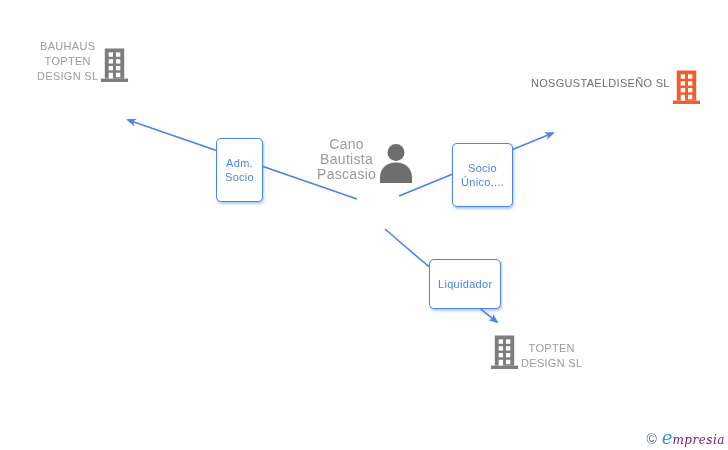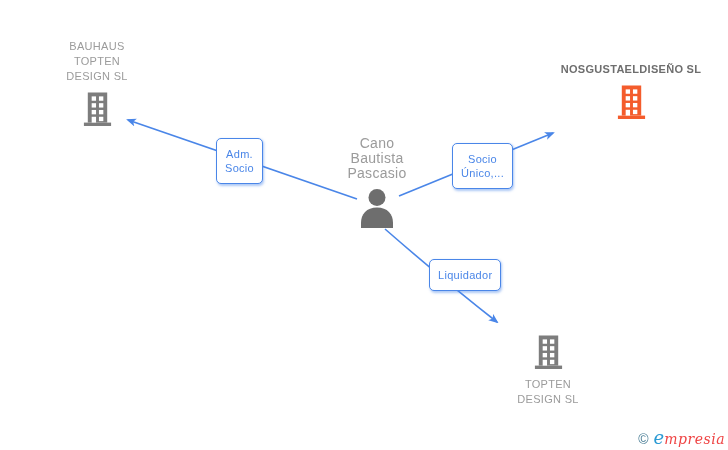--- a/index.html
+++ b/index.html
@@ -1,38 +1,38 @@
 <!DOCTYPE html>
 <html><head>
 <meta charset="utf-8">
 <style>
   html,body{margin:0;padding:0;background:#fff;}
   .canvas{
     position:relative;width:728px;height:450px;background:#ffffff;
     font-family:"Liberation Sans", sans-serif;overflow:hidden;
   }
   .edges{position:absolute;left:0;top:0;z-index:1;}
-  .node{position:absolute;display:flex;flex-direction:column;align-items:center;z-index:2;}
+  .node{position:absolute;display:flex;flex-direction:row;align-items:center;z-index:2;}
   .company-name{font-size:11px;color:#9b9b9b;line-height:15px;text-align:center;letter-spacing:0.3px;}
-  .company-name.bold{font-weight:bold;color:#6e6e6e;}
+  .company-name.bold{font-weight:normal;color:#6e6e6e;}
   .person-name{font-size:14px;color:#9b9b9b;line-height:15px;text-align:center;letter-spacing:0.3px;}
   .icon-gap{margin-top:7px;}
   .icon-gap-b{margin-bottom:7px;}
   .rel-box{
     position:absolute;z-index:3;background:#ffffff;border:1px solid #4a86e8;border-radius:5px;
-    color:#4a86e8;font-size:11px;line-height:14px;text-align:center;padding:8px 8px;
+    color:#4a86e8;font-size:11px;line-height:14px;text-align:center;padding:17px 8px;
     letter-spacing:0.3px;box-shadow:1px 1.5px 2.5px rgba(74,134,232,0.45);
   }
   .footer-logo{
     position:absolute;right:3px;bottom:2px;z-index:2;display:flex;align-items:baseline;gap:5px;
   }
   .copy-symbol{color:#4a7e96;font-size:14px;}
   .brand{font-family:"DejaVu Serif", serif;font-style:italic;}
   .brand-e{color:#2c9bd4;font-size:18px;}
-  .brand-rest{color:#ef4444;font-size:14px;letter-spacing:0.5px;}
+  .brand-rest{color:#701a75;font-size:12px;letter-spacing:0.5px;}
 </style>
 </head>
 <body>
 
 <div class="canvas">
 
   <svg class="edges" width="728" height="450" viewBox="0 0 728 450">
     <defs>
       <marker id="arrow" markerWidth="10" markerHeight="9" refX="8" refY="4" orient="auto" markerUnits="userSpaceOnUse">
         <path d="M0,0 L10,4 L0,8 L2.5,4 z" fill="#4a86e8"></path>

